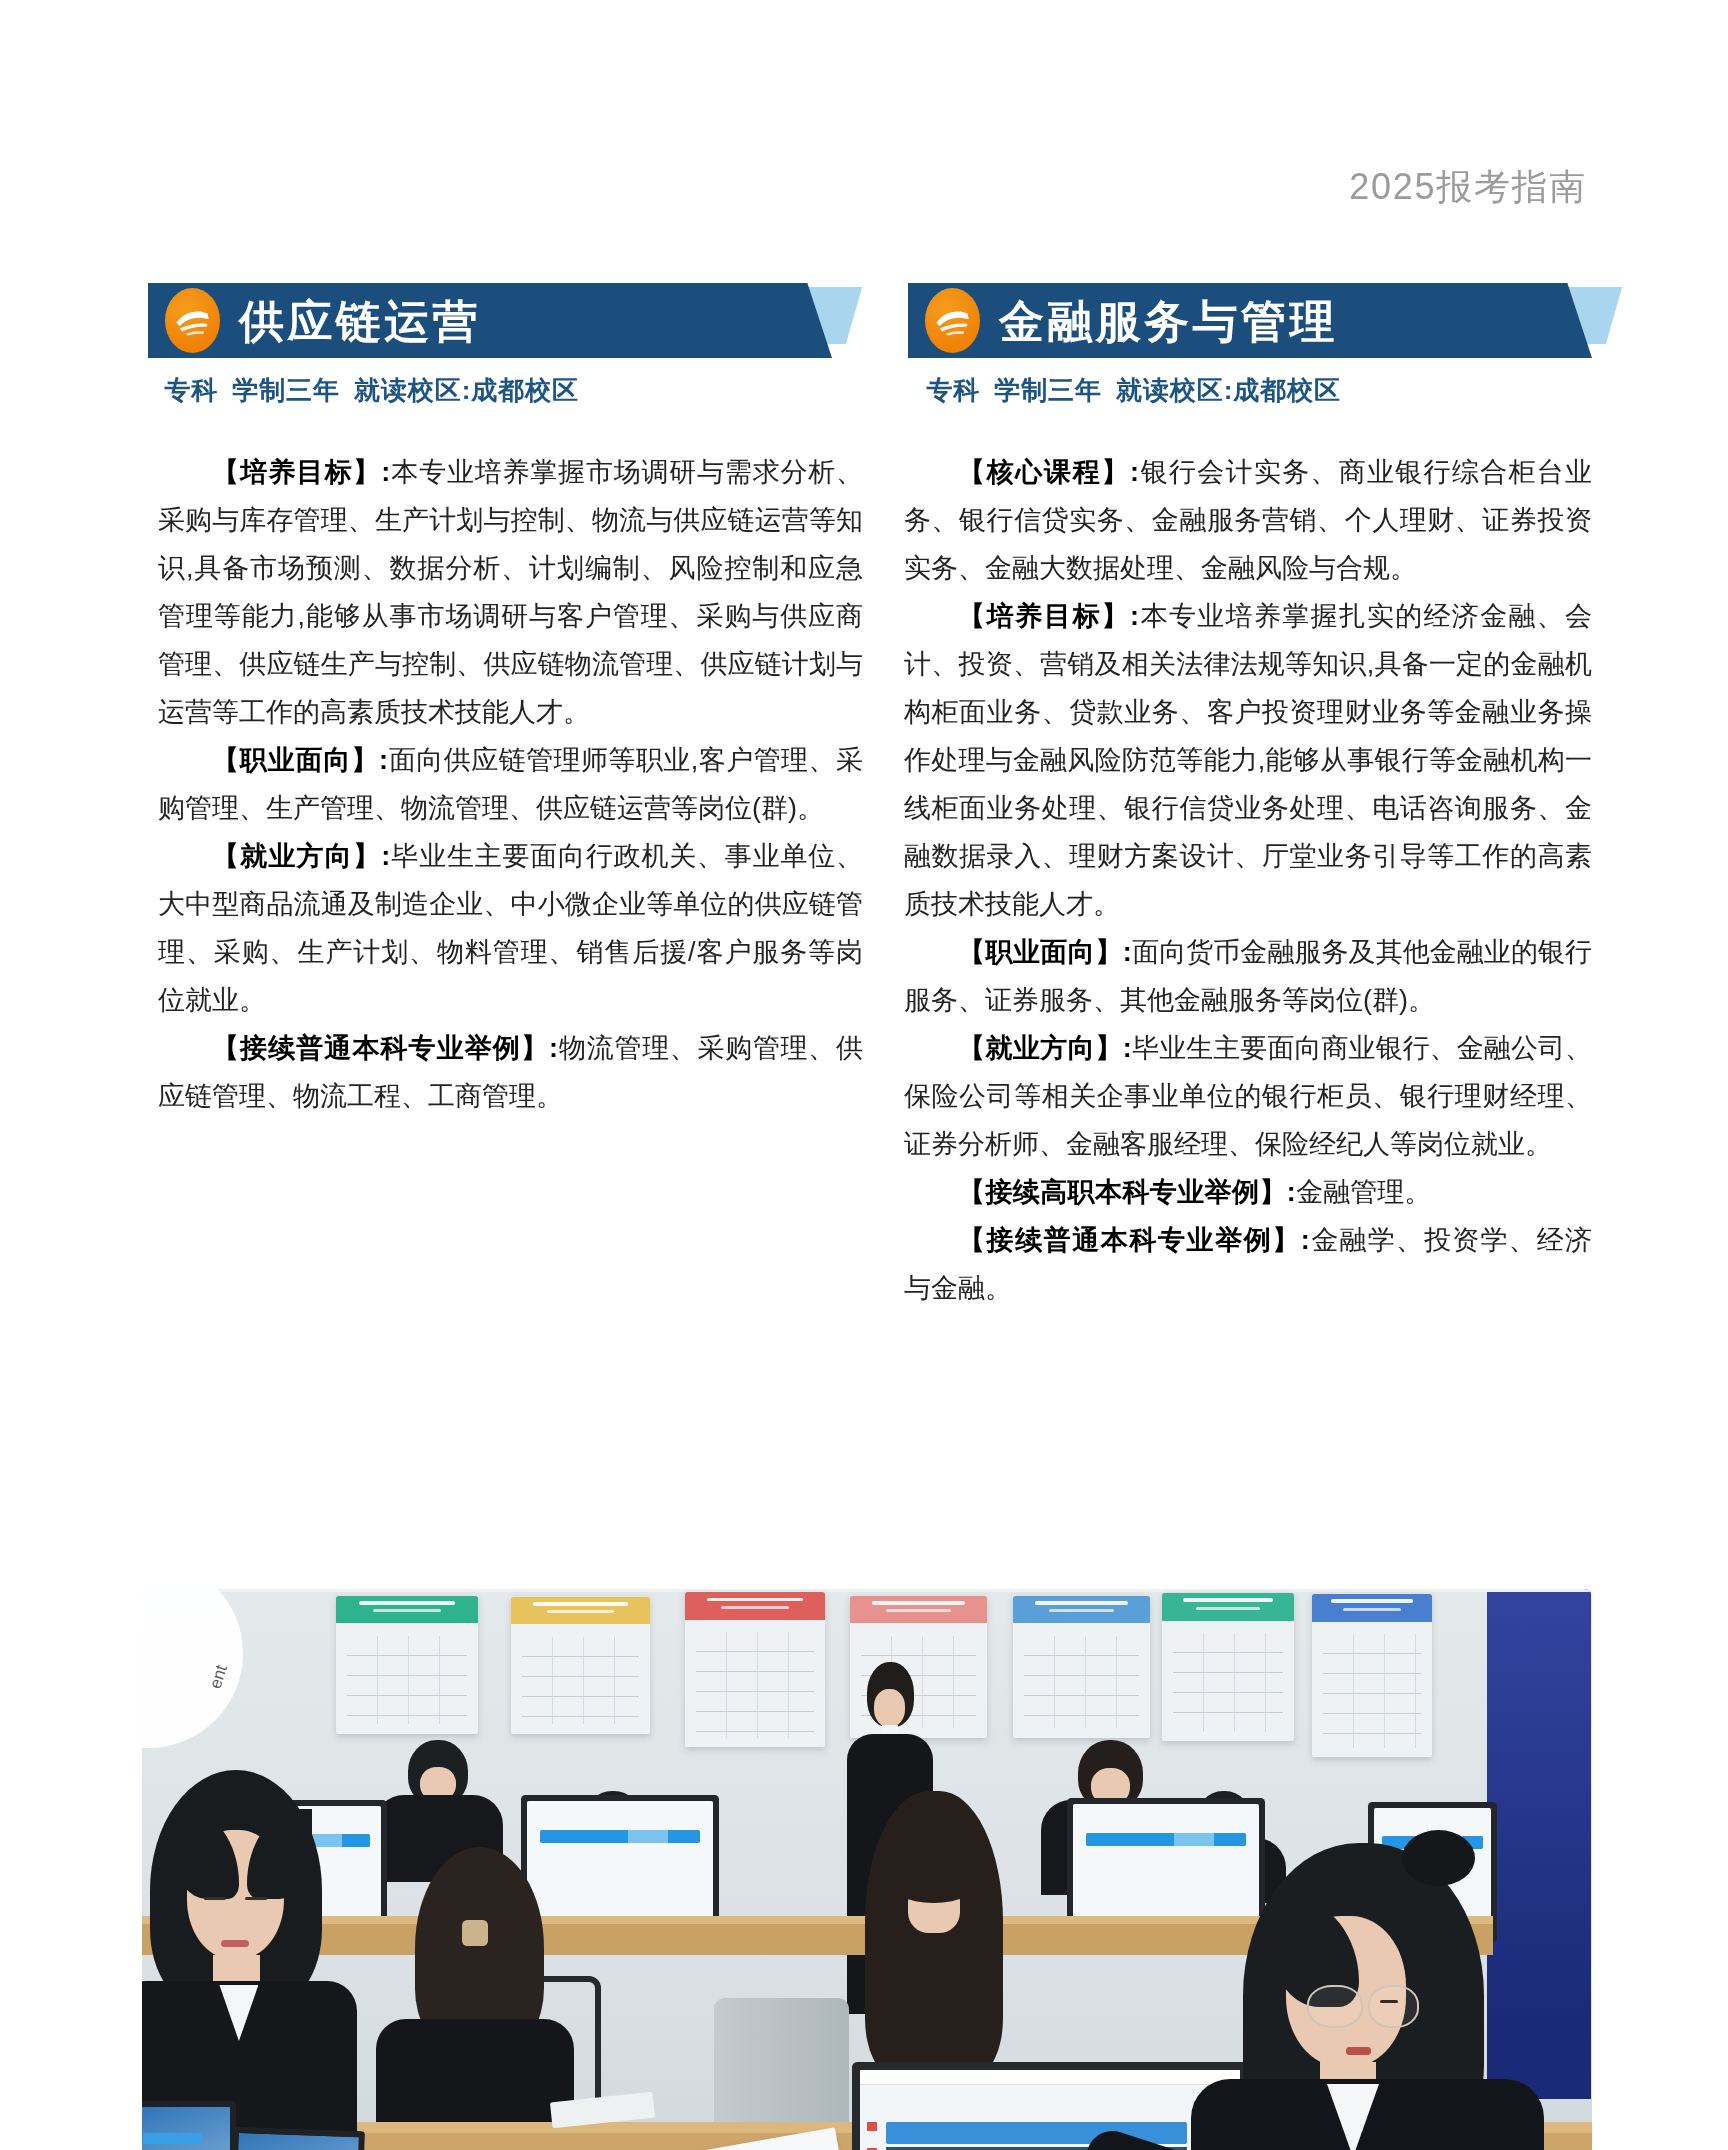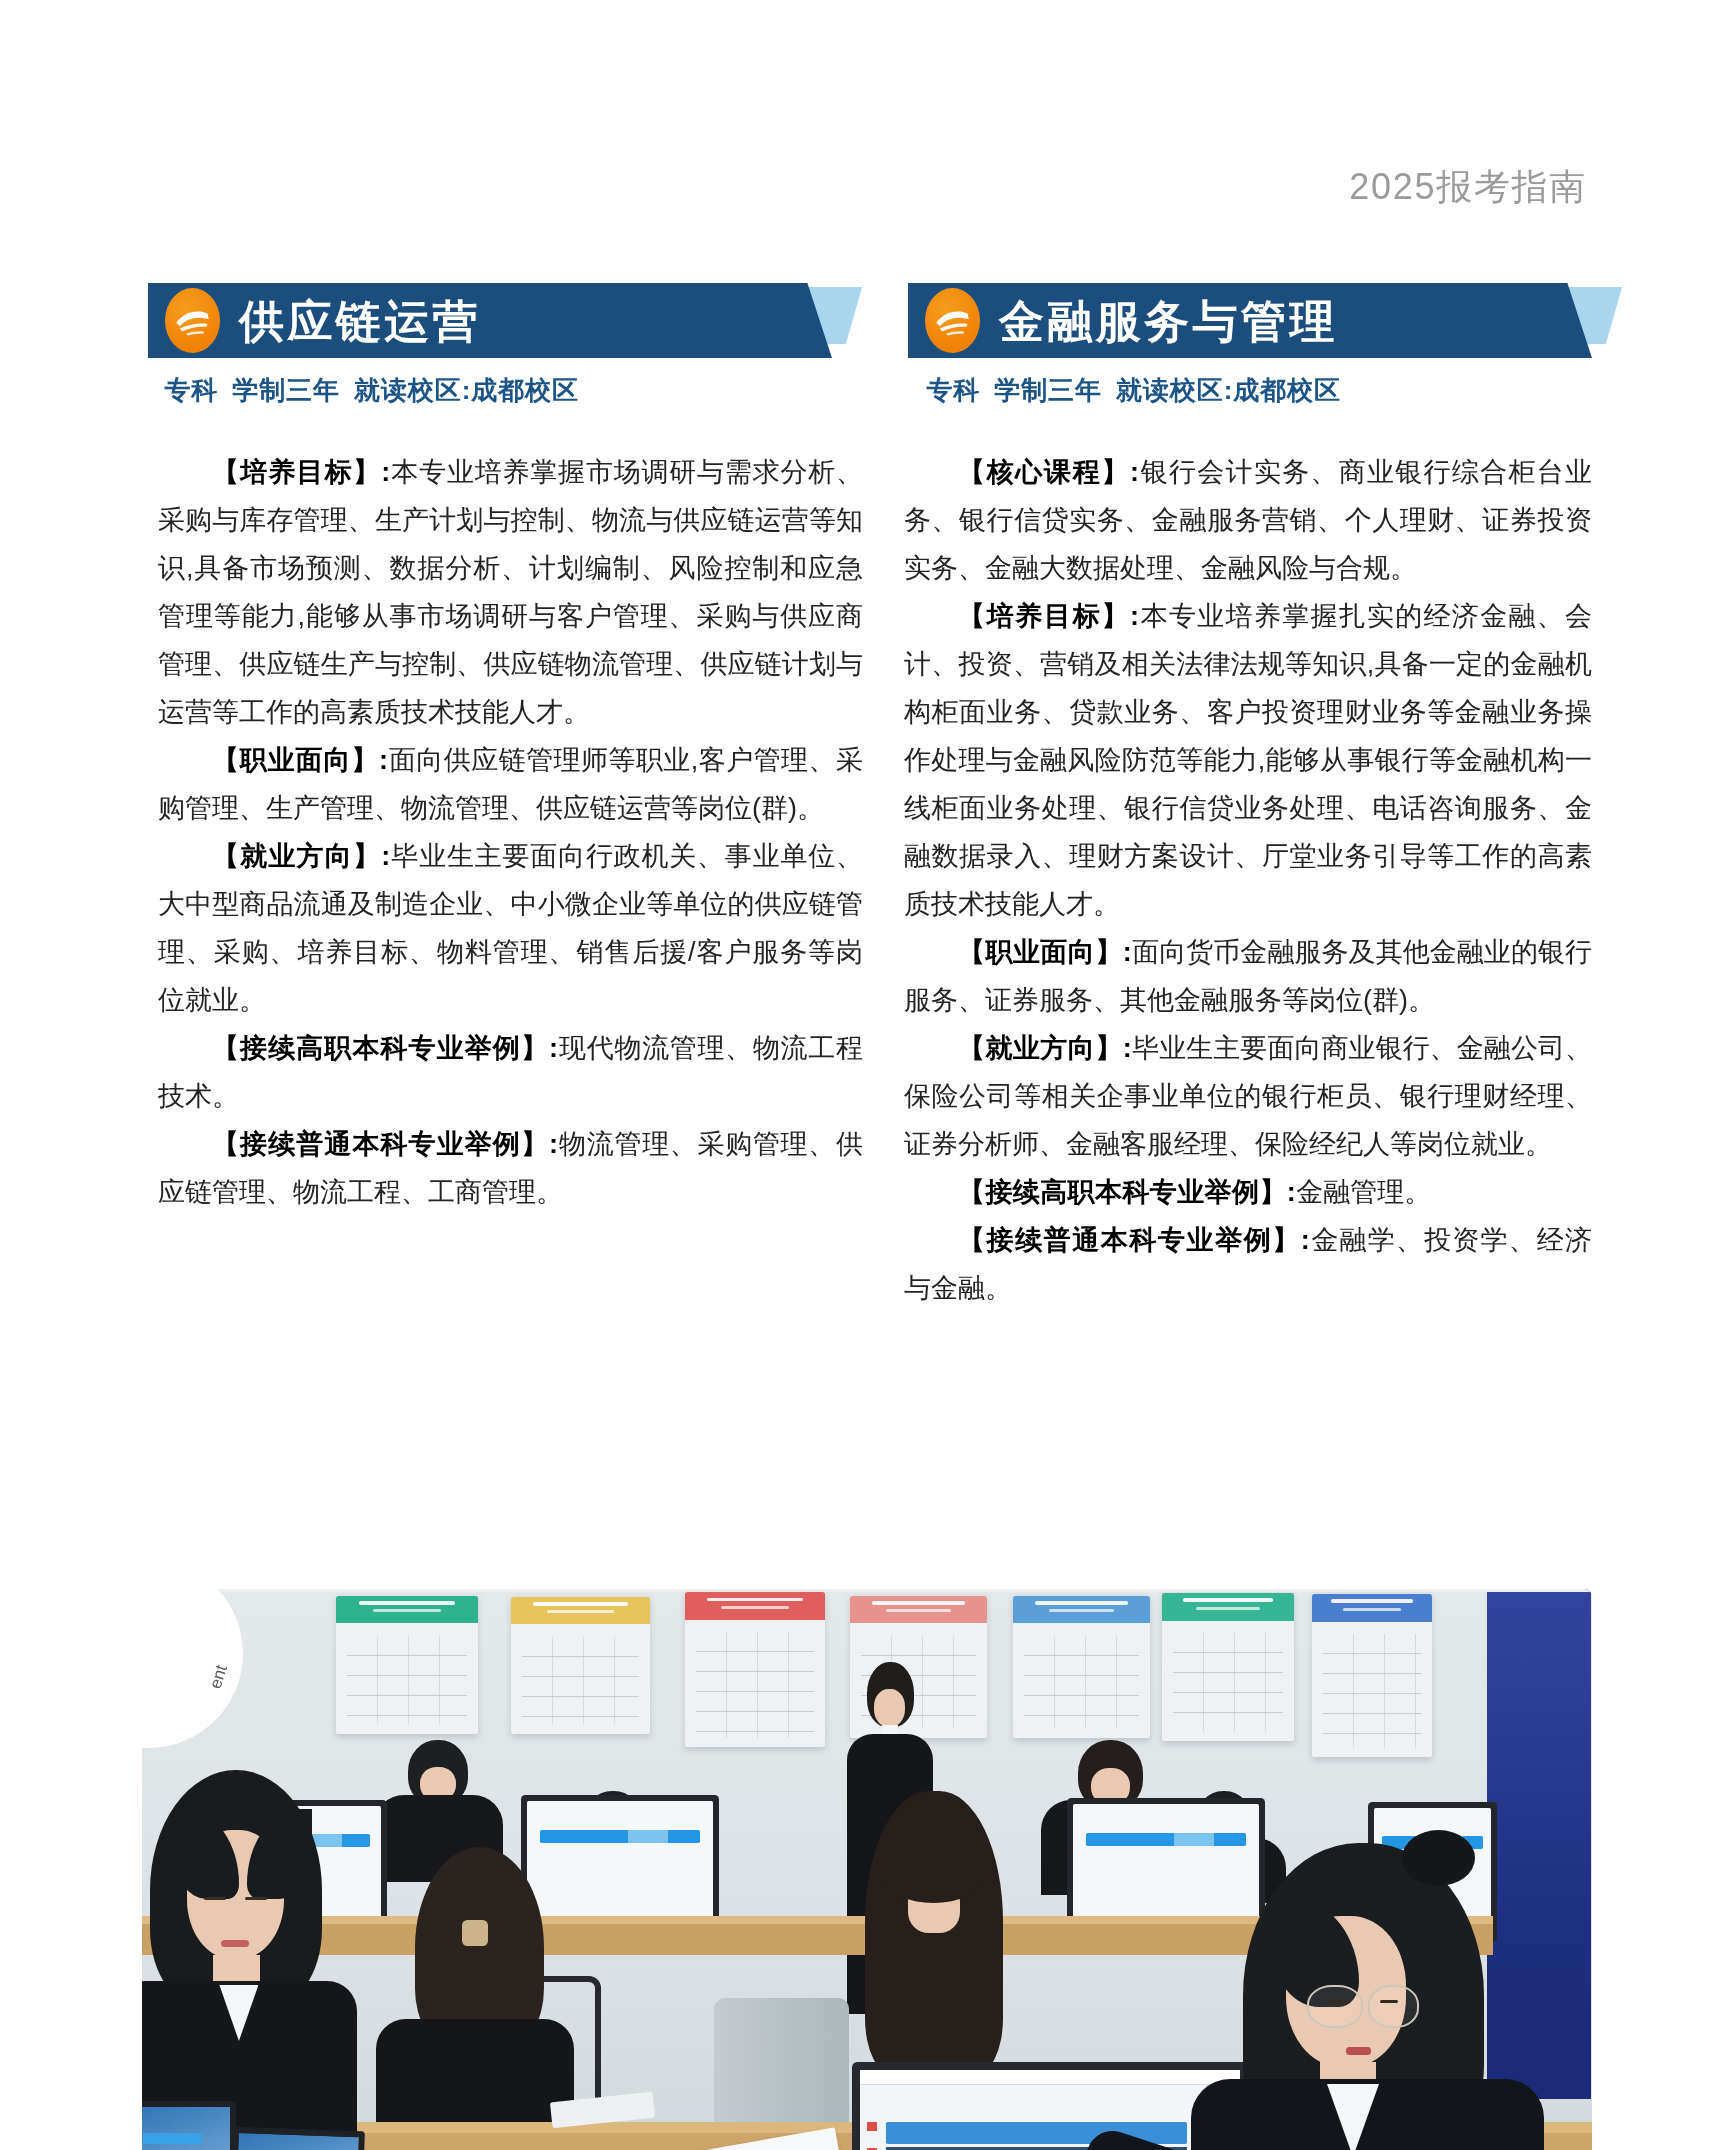--- a/index.html
+++ b/index.html
@@ -110,22 +110,21 @@
         <path d="M10 46 C26 38 44 36 58 38 L56 43 C42 42 26 45 14 51 Z" fill="#fff" opacity=".92"></path>
         <path d="M20 55 C30 51 42 50 52 51 L51 55 C40 54 30 56 24 58 Z" fill="#fff" opacity=".8"></path>
       </svg>
   </span>
   <h2>供应链运营</h2>
 </div>
 <p class="meta" style="left:142px;top:373px;">专科 学制三年 就读校区:成都校区</p>
 <div class="body-col" style="left:158px;width:705px;">
   <p><b>【培养目标】:</b><span>本专业培养掌握市场调研与需求分析、采购与库存管理、生产计划与控制、物流与供应链运营等知识,具备市场预测、数据分析、计划编制、风险控制和应急管理等能力,能够从事市场调研与客户管理、采购与供应商管理、供应链生产与控制、供应链物流管理、供应链计划与运营等工作的高素质技术技能人才。</span></p>
   <p><b>【职业面向】:</b><span>面向供应链管理师等职业,客户管理、采购管理、生产管理、物流管理、供应链运营等岗位(群)。</span></p>
-  <p><b>【就业方向】:</b><span>毕业生主要面向行政机关、事业单位、大中型商品流通及制造企业、中小微企业等单位的供应链管理、采购、培养目标、物料管理、销售后援/客户服务等岗位就业。</span></p>
-  <p><b>【接续高职本科专业举例】:</b><span>现代物流管理、物流工程技术。</span></p>
+  <p><b>【就业方向】:</b><span>毕业生主要面向行政机关、事业单位、大中型商品流通及制造企业、中小微企业等单位的供应链管理、采购、生产计划、物料管理、销售后援/客户服务等岗位就业。</span></p>
   <p><b>【接续普通本科专业举例】:</b><span>物流管理、采购管理、供应链管理、物流工程、工商管理。</span></p>
 </div>
 
 <div class="banner" style="left:908px;top:283px;width:684px;">
   <div class="accent"></div>
   <div class="bar"></div>
   <span class="logo">
     <svg viewBox="0 0 64 64">
         <path d="M4 36 C16 18 40 12 58 20 L60 30 C42 24 22 28 10 42 Z" fill="#fff"></path>
         <path d="M10 46 C26 38 44 36 58 38 L56 43 C42 42 26 45 14 51 Z" fill="#fff" opacity=".92"></path>

